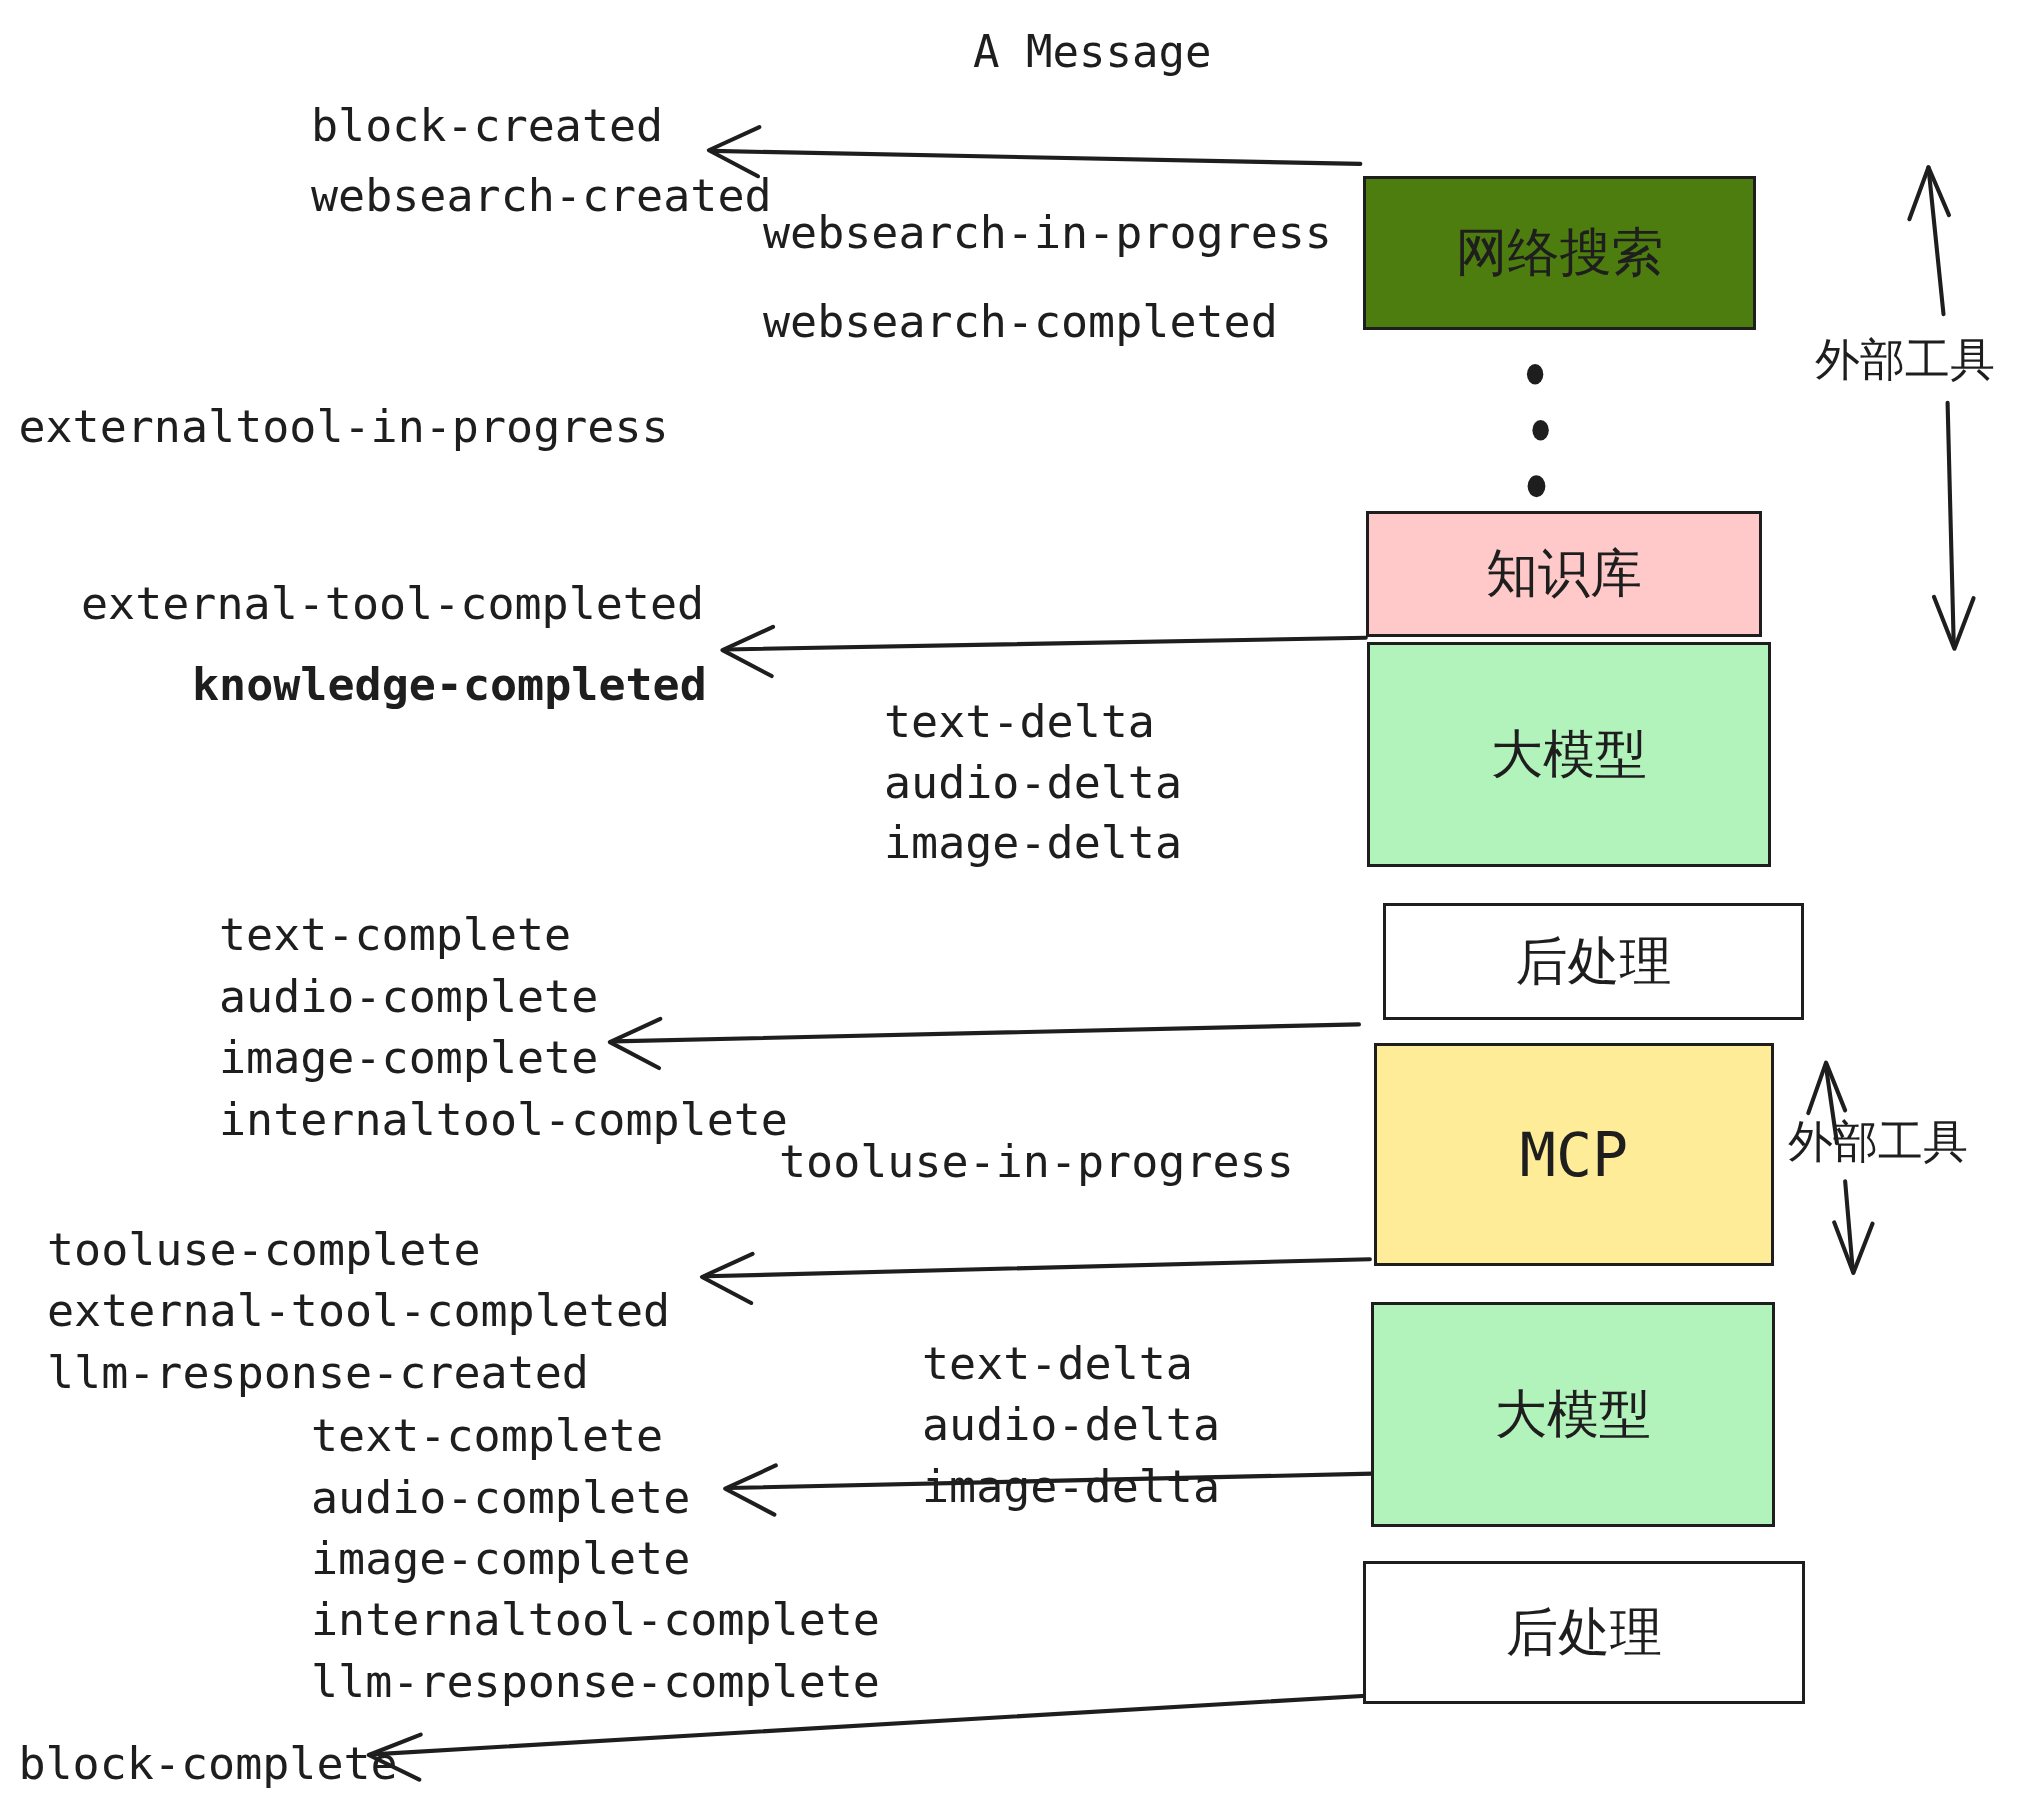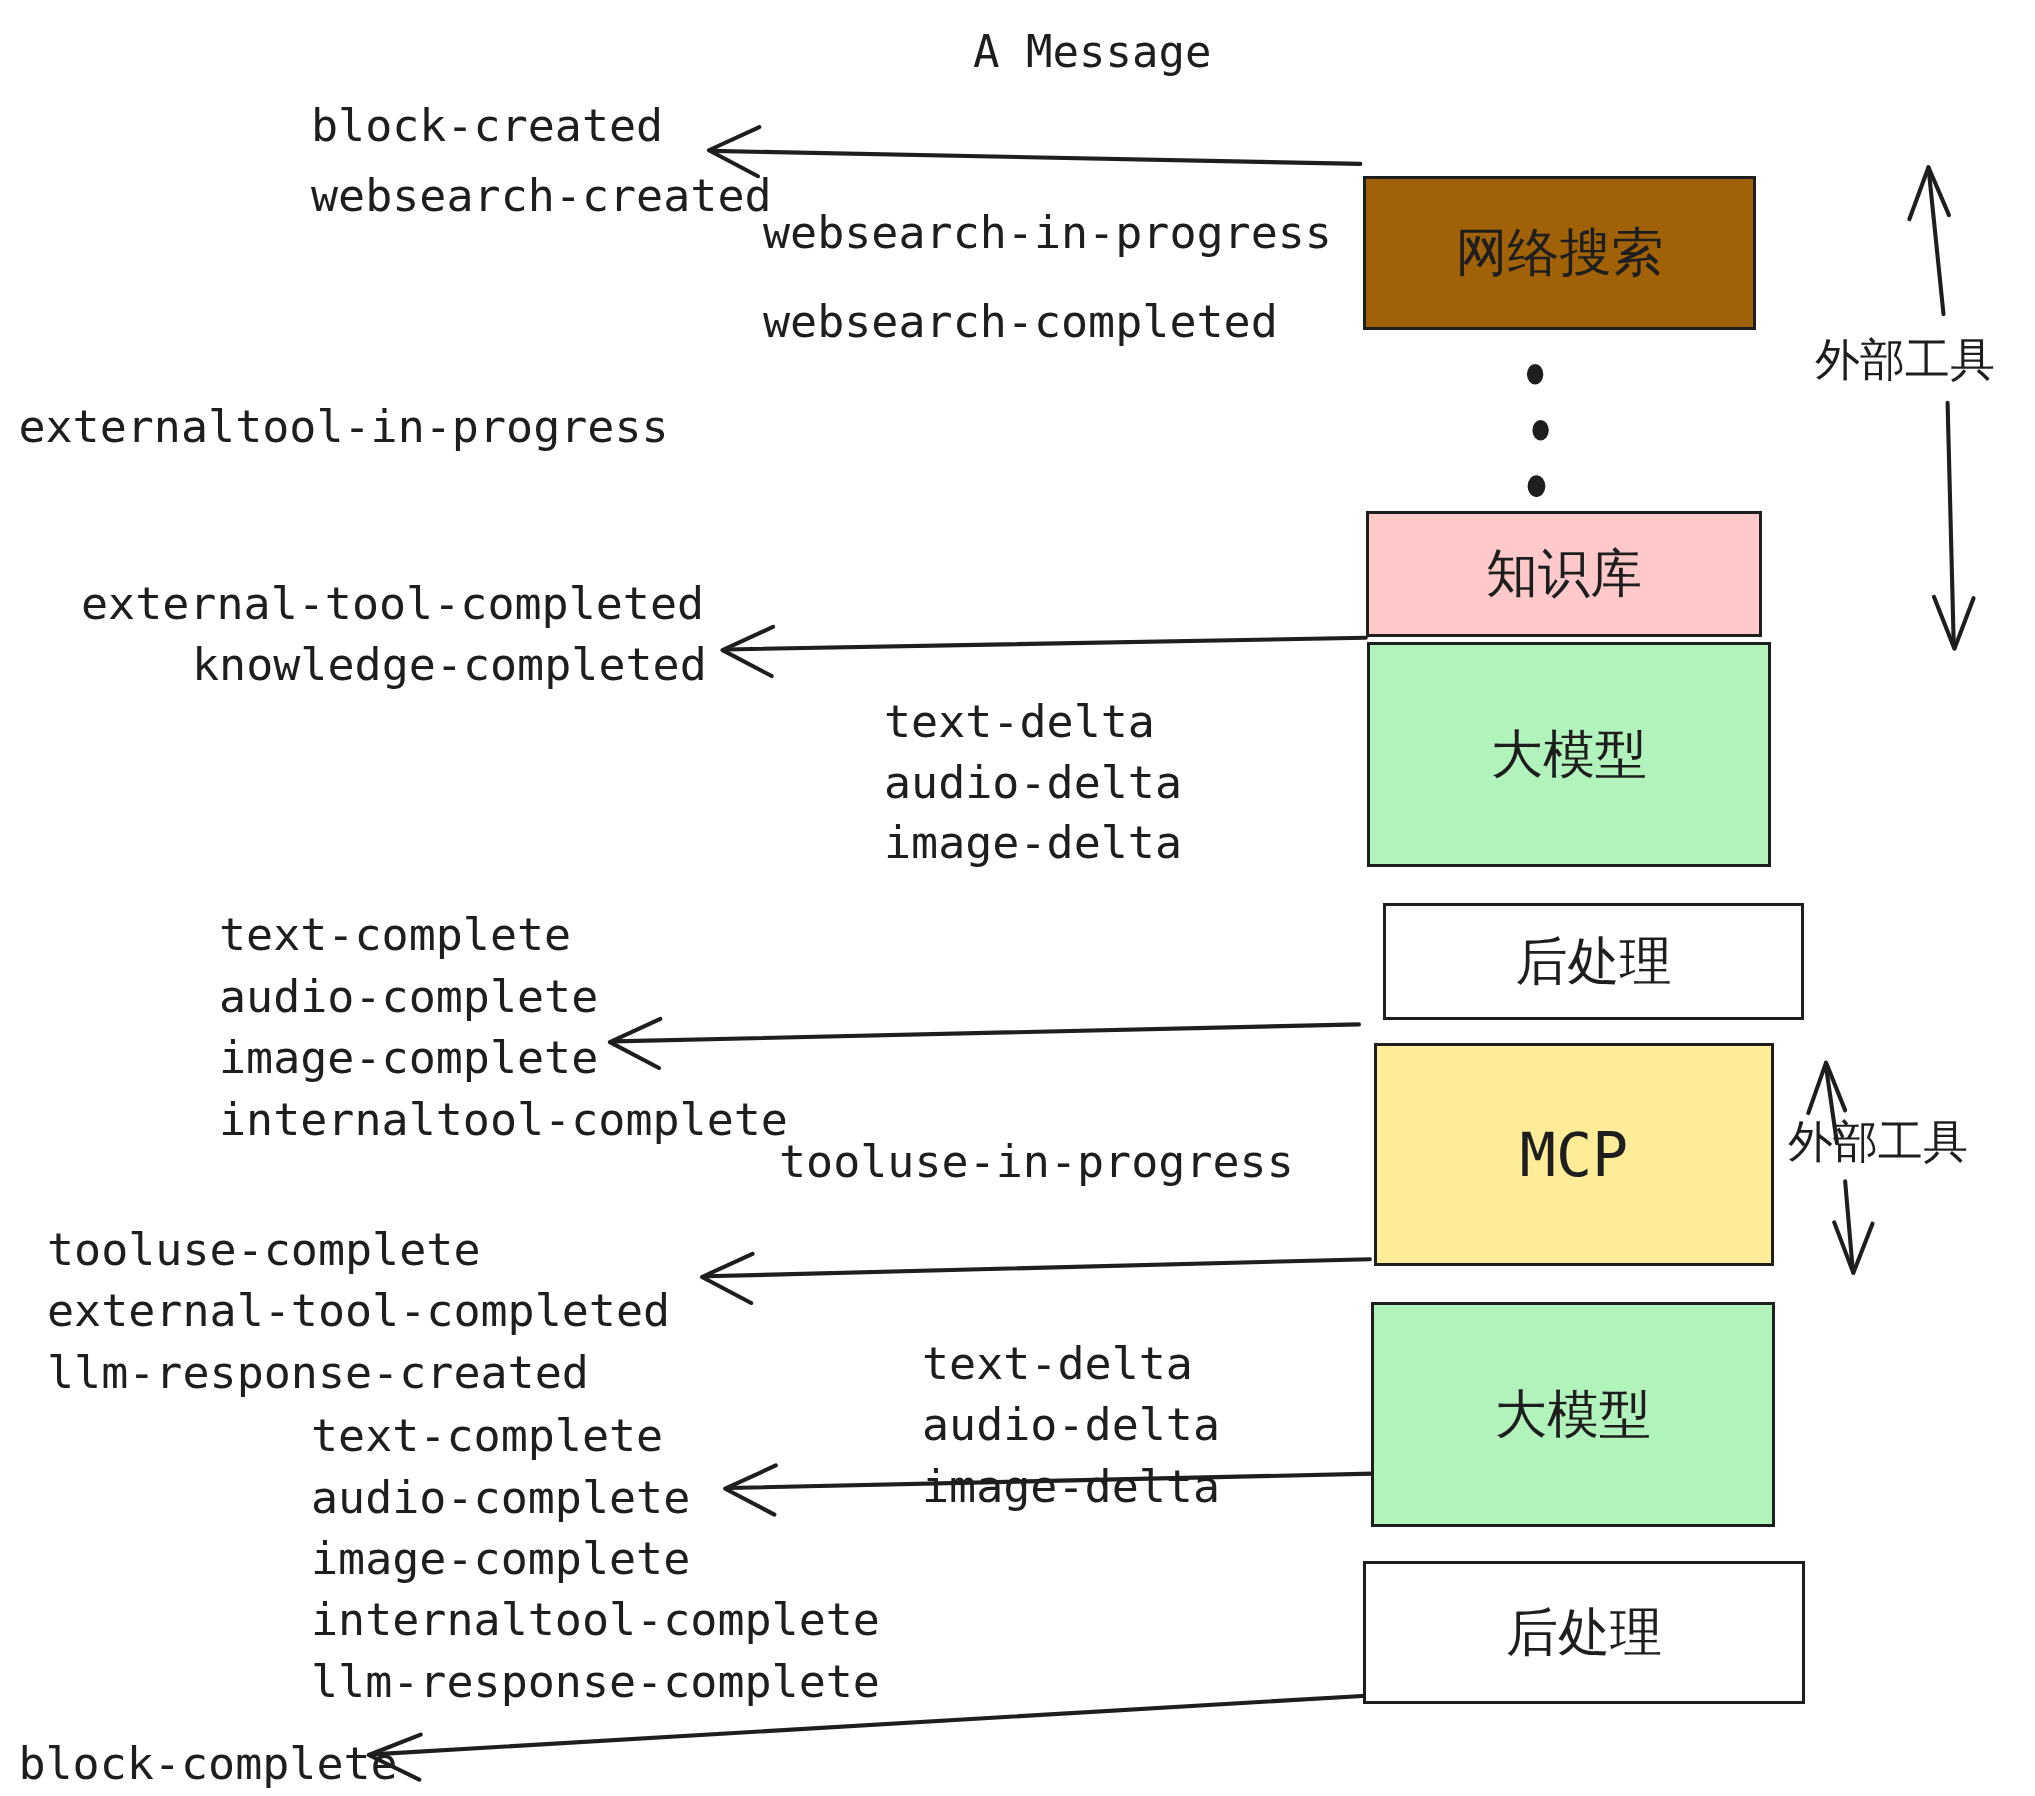--- a/index.html
+++ b/index.html
@@ -105,21 +105,21 @@
   </svg>
 
   <div class="title" style="left:973px;top:26px;">A Message</div>
 
   <div class="ev" style="left:311px;top:101px;">block-created</div>
   <div class="ev" style="left:311px;top:171px;">websearch-created</div>
   <div class="ev" style="left:763px;top:208px;">websearch-in-progress</div>
   <div class="ev" style="left:763px;top:297px;text-align:right;">websearch-completed</div>
   <div class="ev" style="left:18.4px;top:402px;">externaltool-in-progress</div>
   <div class="ev" style="left:81px;top:579px;">external-tool-completed</div>
-  <div class="ev" style="left:192px;top:640px;">knowledge-completed</div>
+  <div class="ev" style="left:192px;top:660px;font-weight:bold;">knowledge-completed</div>
 
   <div class="ev" style="left:884px;top:697px;">text-delta</div>
   <div class="ev" style="left:884px;top:758px;">audio-delta</div>
   <div class="ev" style="left:884px;top:818px;">image-delta</div>
 
   <div class="ev" style="left:219px;top:910px;">text-complete</div>
   <div class="ev" style="left:219px;top:972px;">audio-complete</div>
   <div class="ev" style="left:219px;top:1033px;">image-complete</div>
   <div class="ev" style="left:219px;top:1095px;">internaltool-complete</div>
 
@@ -134,21 +134,21 @@
   <div class="ev" style="left:311px;top:1534px;">image-complete</div>
   <div class="ev" style="left:311px;top:1595px;">internaltool-complete</div>
   <div class="ev" style="left:311px;top:1657px;">llm-response-complete</div>
 
   <div class="ev" style="left:18.4px;top:1739px;">block-complete</div>
 
   <div class="ev" style="left:922px;top:1339px;">text-delta</div>
   <div class="ev" style="left:922px;top:1400px;">audio-delta</div>
   <div class="ev" style="left:922px;top:1462px;">image-delta</div>
 
-  <div class="box" style="left: 1363px; top: 176px; width: 393px; height: 154px; background-color: #a16207;">
+  <div class="box" style="left: 1363px; top: 176px; width: 393px; height: 154px; background-color: #4d7c0f;">
     <span>网络搜索</span>
   </div>
 
   <div class="box" style="left: 1366px; top: 511px; width: 396px; height: 126px; background-color: rgb(255, 201, 201);">
     <span>知识库</span>
   </div>
 
   <div class="box" style="left: 1367px; top: 642px; width: 404px; height: 225px; background-color: rgb(178, 242, 187);">
     <span>大模型</span>
   </div>

